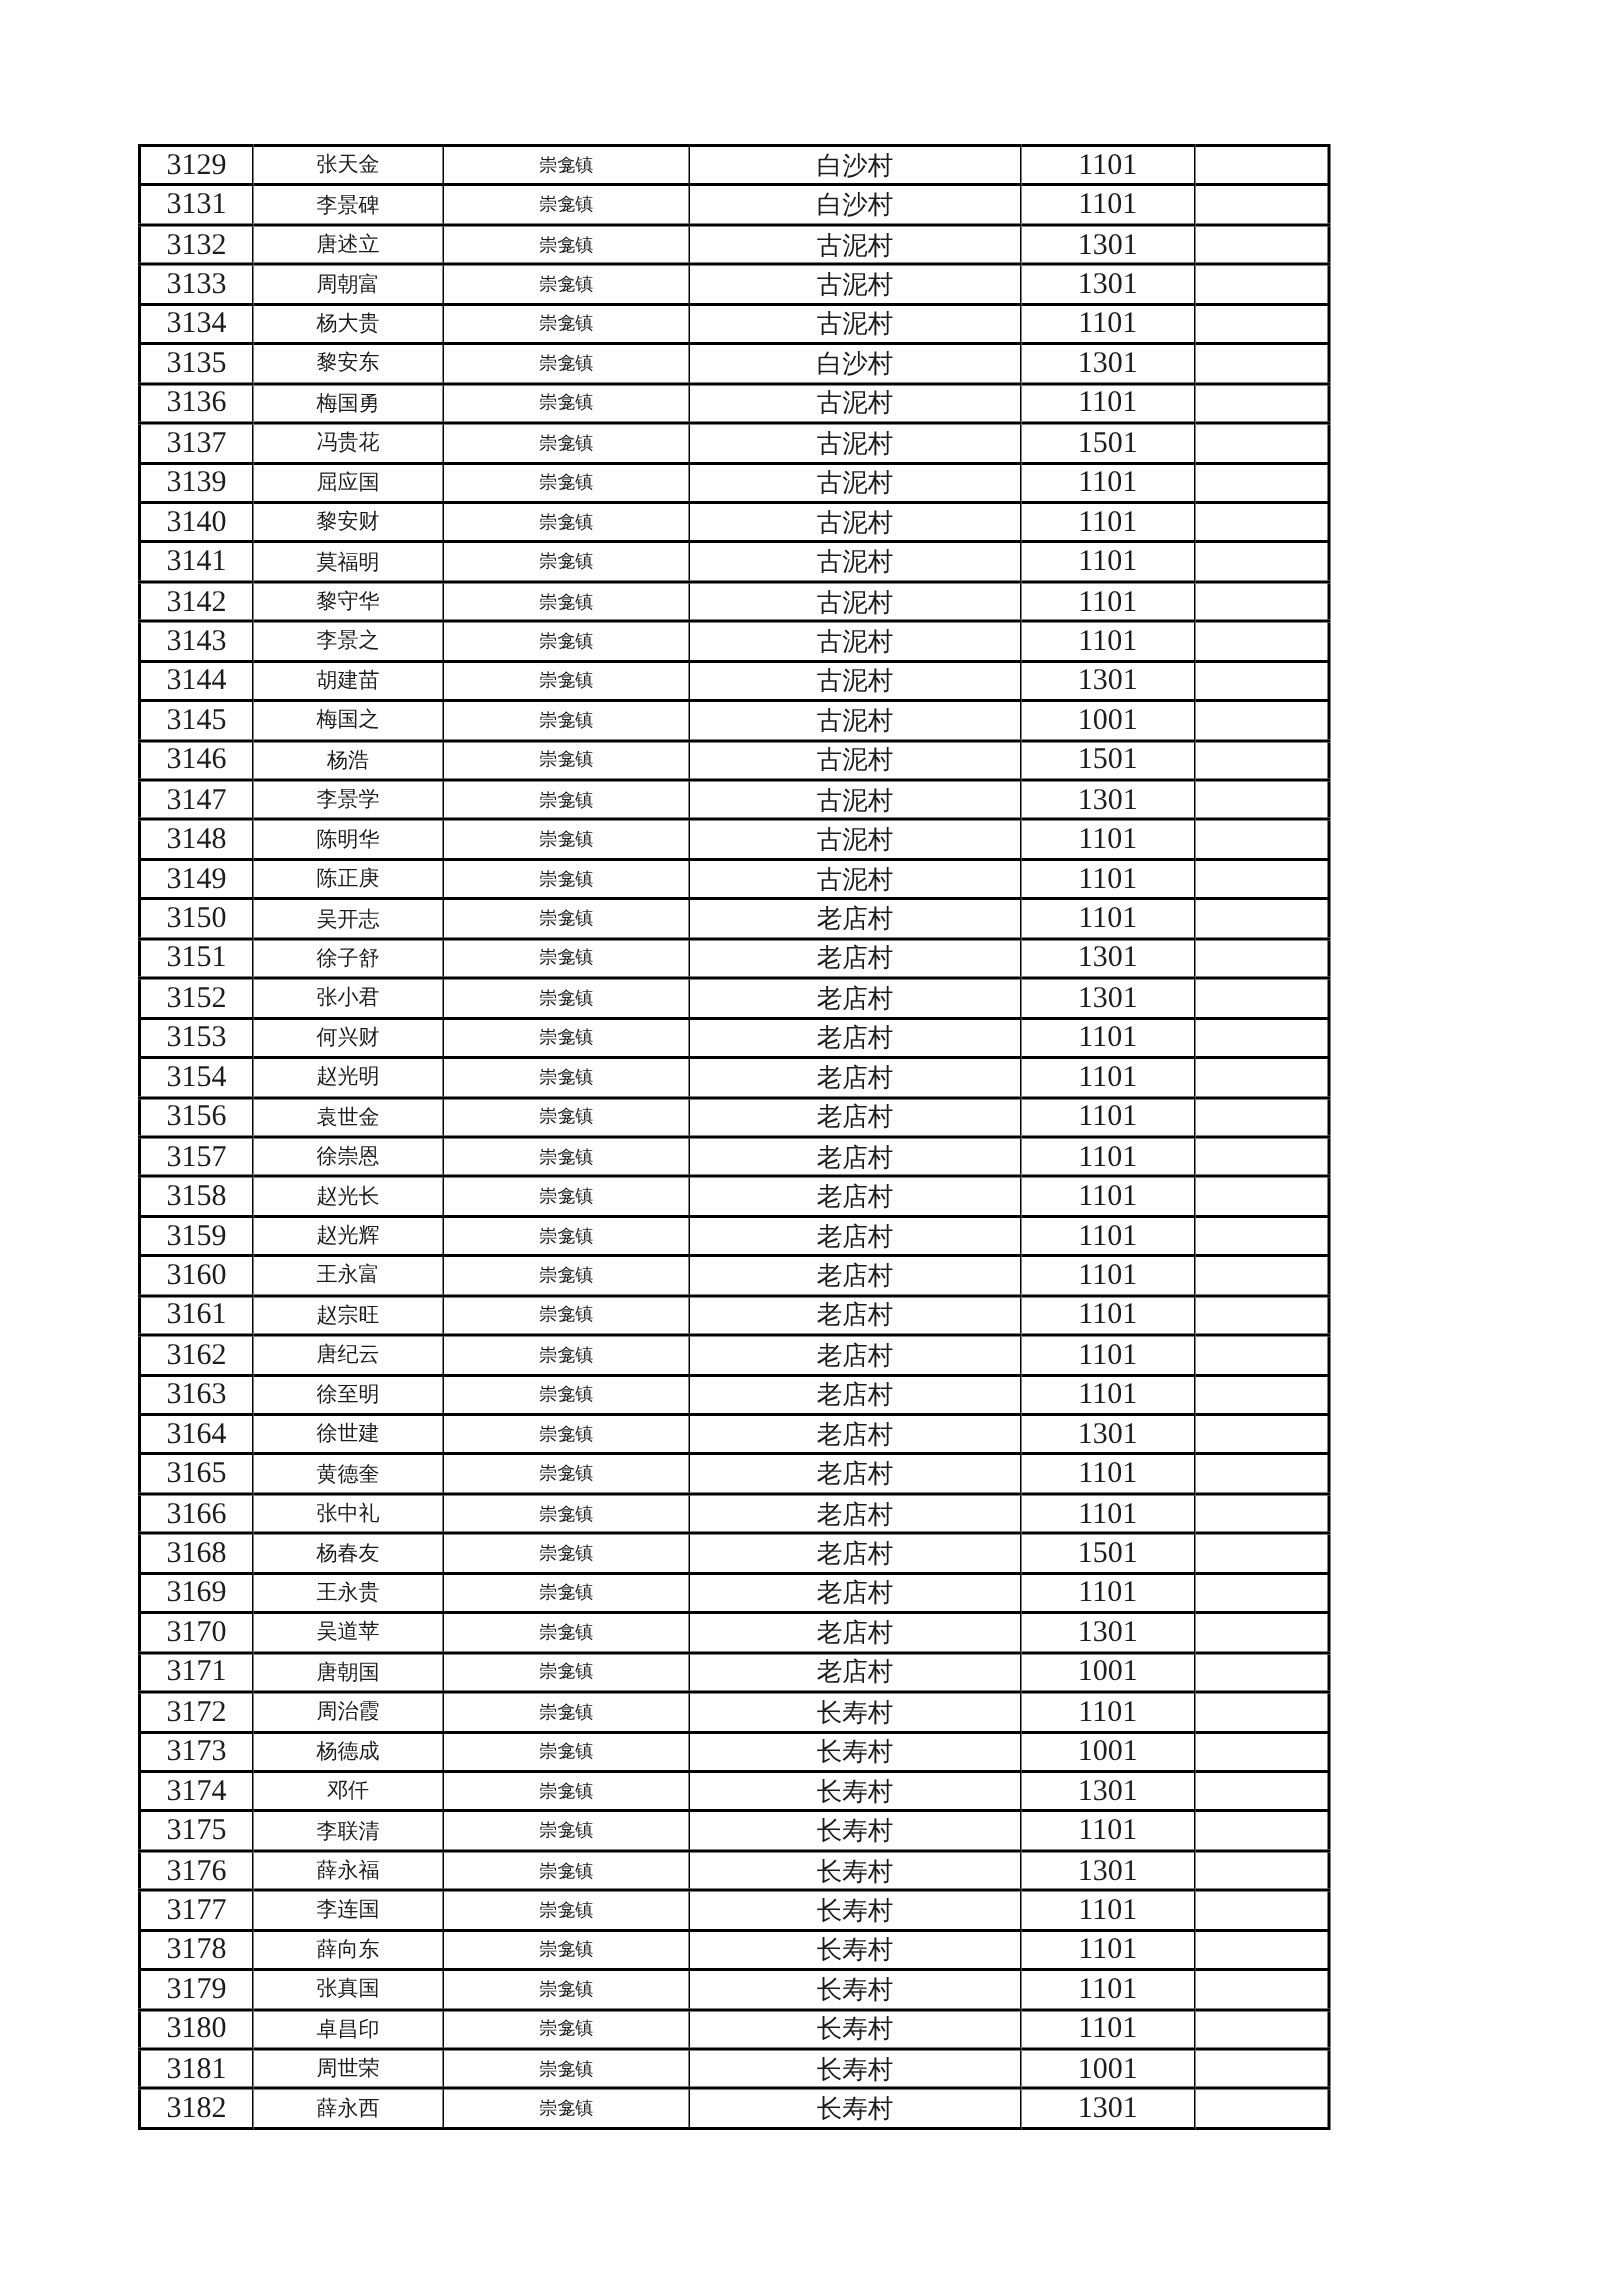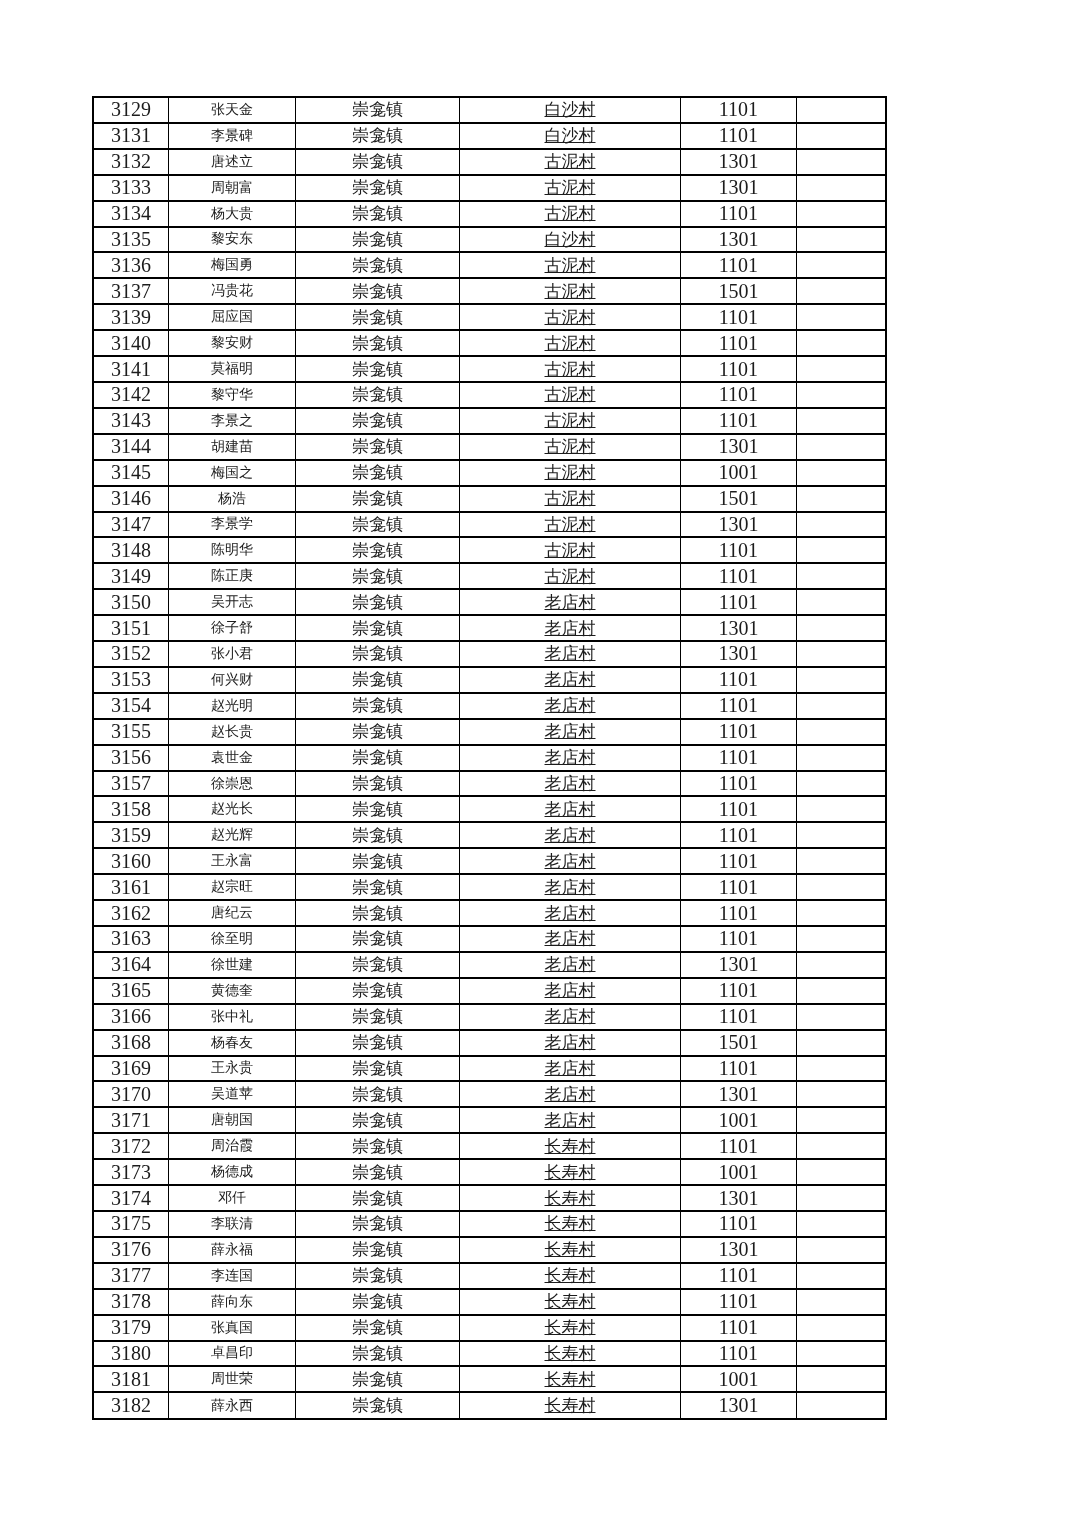--- a/index.html
+++ b/index.html
@@ -37,22 +37,22 @@
     margin: 0;
     text-align: center;
     vertical-align: middle;
     white-space: nowrap;
     overflow: hidden;
     color: #1c1c1c;
   }
   table.roster tr { height: 24.5px; }
   td.c-serial { width: 74px;  font-size: 20px; }
   td.c-name   { width: 126px; font-size: 14px; }
-  td.c-town   { width: 163px; font-size: 17px; }
-  td.c-village{ width: 220px; font-size: 17px; text-decoration: underline; }
+  td.c-town   { width: 163px; font-size: 12px; }
+  td.c-village{ width: 220px; font-size: 17px; }
   td.c-code   { width: 115px; font-size: 20px; }
   td.c-remark { width: 88px; }
 </style>
 </head>
 <body>
 
 <div class="page">
   <div class="sheet">
     <table class="roster">
       <tbody id="table-body">
@@ -242,28 +242,20 @@
   </tr>
           <tr>
     <td class="c-serial">3154</td>
     <td class="c-name">赵光明</td>
     <td class="c-town">崇龛镇</td>
     <td class="c-village">老店村</td>
     <td class="c-code">1101</td>
     <td class="c-remark"></td>
   </tr>
           <tr>
-    <td class="c-serial">3155</td>
-    <td class="c-name">赵长贵</td>
-    <td class="c-town">崇龛镇</td>
-    <td class="c-village">老店村</td>
-    <td class="c-code">1101</td>
-    <td class="c-remark"></td>
-  </tr>
-          <tr>
     <td class="c-serial">3156</td>
     <td class="c-name">袁世金</td>
     <td class="c-town">崇龛镇</td>
     <td class="c-village">老店村</td>
     <td class="c-code">1101</td>
     <td class="c-remark"></td>
   </tr>
           <tr>
     <td class="c-serial">3157</td>
     <td class="c-name">徐崇恩</td>

